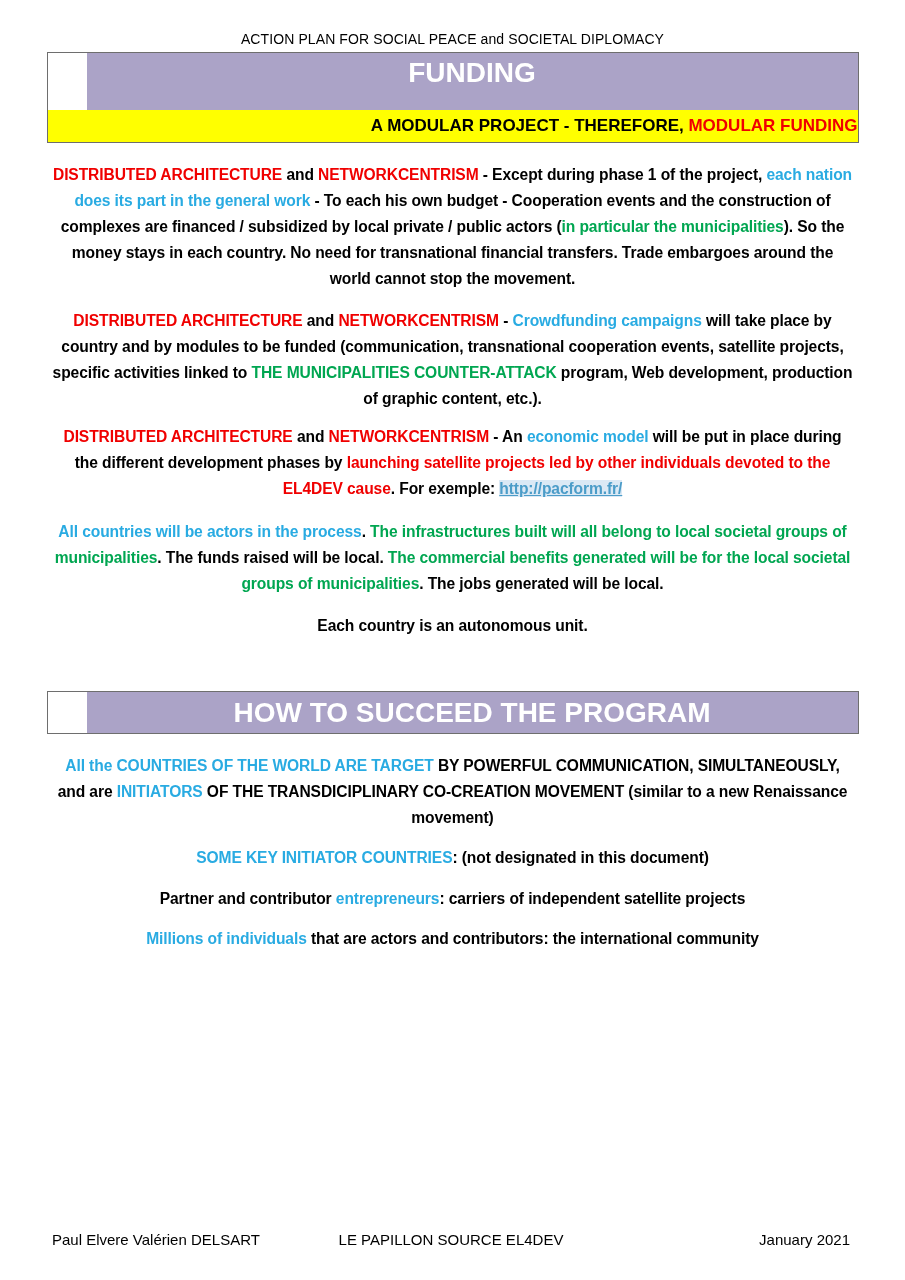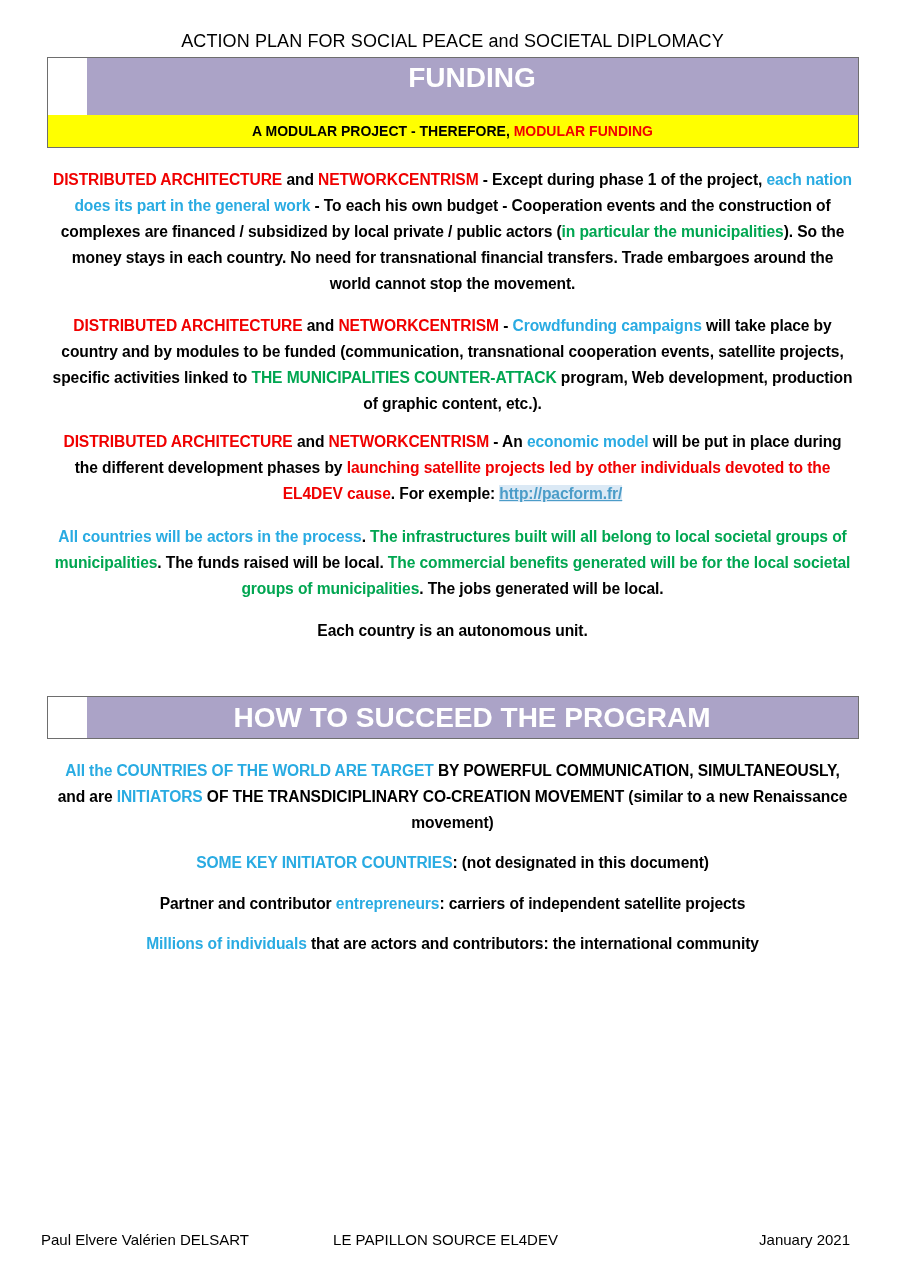--- a/index.html
+++ b/index.html
@@ -9,40 +9,40 @@
     background: #ffffff;
     margin: 0 auto;
     position: relative;
     overflow: hidden;
     font-family: "Liberation Sans", sans-serif;
     color: #000;
   }
   .doc-header {
     padding-top: 31px;
     text-align: center;
-    font-size: 18px;
+    font-size: 14px;
     letter-spacing: 0.1px;
   }
   .content { width: 812px; margin: 0 auto; }
 
   .banner { border: 1.5px solid #6e6e6e; }
   .banner .purple {
     background: var(--purple, #aba3c7);
     color: #ffffff;
     text-align: center;
     font-weight: bold;
     font-size: 28px;
     line-height: 31px;
     margin-left: 39px;
   }
   .banner .yellow {
     background: var(--yellow, #ffff00);
-    text-align: center;
+    text-align: right;
     font-weight: bold;
-    font-size: 14px;
+    font-size: 17px;
   }
   #banner-funding { margin-top: 5px; }
   #banner-funding .purple { padding: 4px 0 22px; }
   #banner-funding .yellow { line-height: 32px; }
 
   #banner-keyassets { margin-top: 50px; }
   #banner-keyassets .purple { padding: 4px 0 18px; }
   #banner-keyassets .yellow { line-height: 35px; }
 
   #banner-how { margin-top: 52px; }
@@ -69,21 +69,21 @@
   .r-green { color: var(--green, #00a651); }
   .r-link  {
     color: var(--linkblue, #4b9cc8);
     background: var(--linkbg, #dbe9f5);
     text-decoration: underline;
     cursor: pointer;
   }
 
   .footer {
     position: absolute;
-    left: 41px; right: 55px; top: 1231px;
+    left: 52px; right: 55px; top: 1231px;
     display: grid;
     grid-template-columns: 1fr auto 1fr;
     font-size: 15px;
   }
   .footer .f-left  { justify-self: start; }
   .footer .f-mid   { justify-self: center; }
   .footer .f-right { justify-self: end; }
 </style>
 </head>
 <body>

